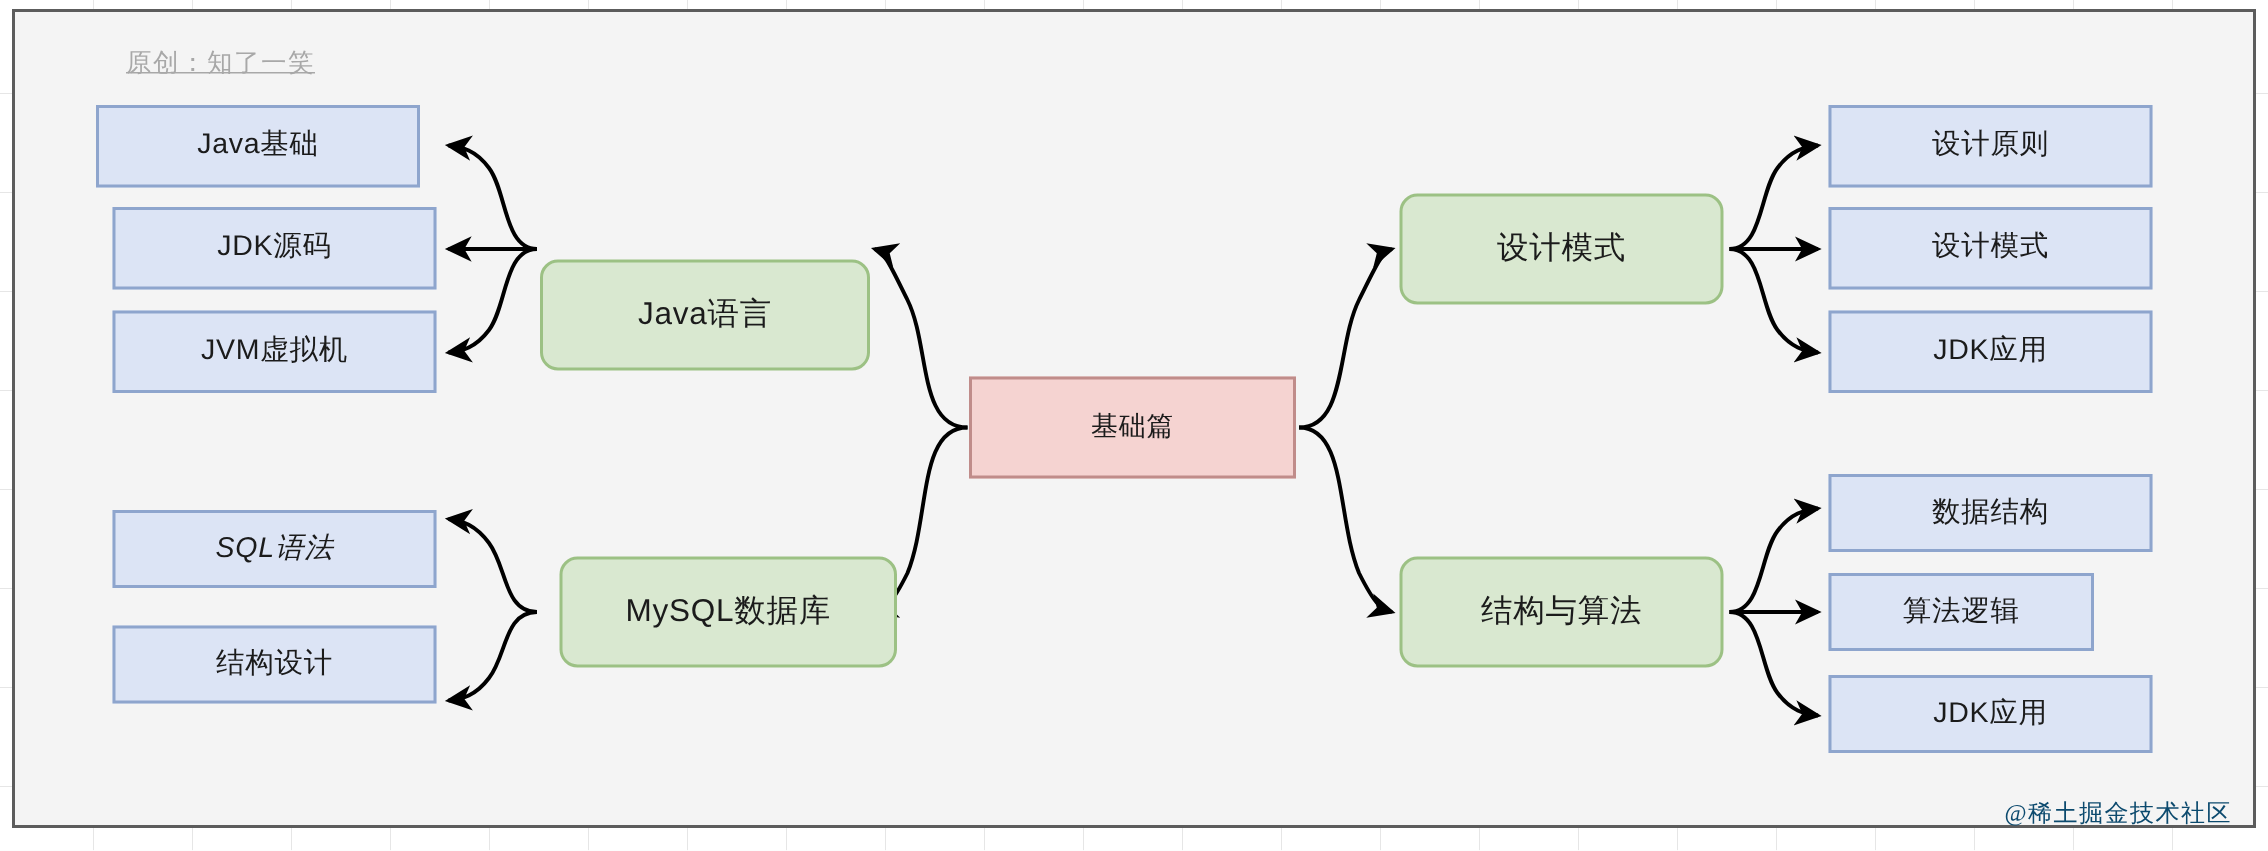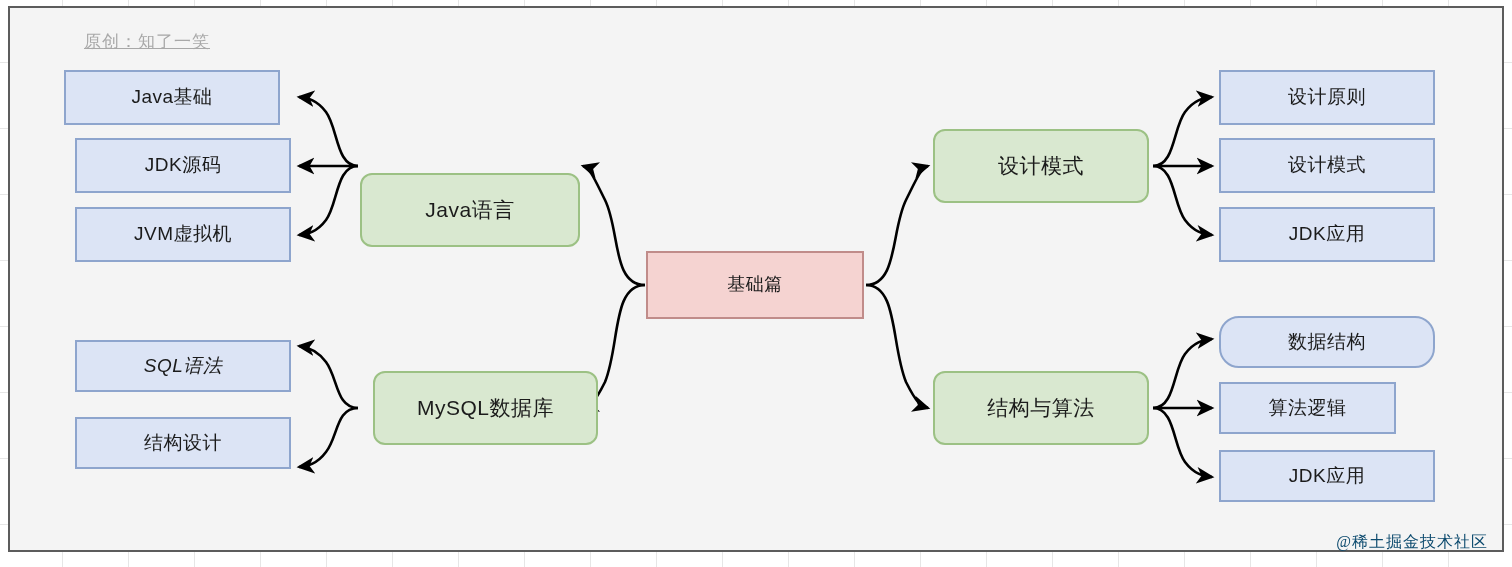--- a/index.html
+++ b/index.html
@@ -147,19 +147,19 @@
 
   <div class="node root" style="left:646px; top:251px; width:218px; height:68px;">基础篇</div>
 
   <div class="node branch" style="left:933px; top:129px; width:216px; height:74px;">设计模式</div>
   <div class="node branch" style="left:933px; top:371px; width:216px; height:74px;">结构与算法</div>
 
   <div class="node leaf" style="left:1219px; top:70px; width:216px; height:55px;">设计原则</div>
   <div class="node leaf" style="left:1219px; top:138px; width:216px; height:55px;">设计模式</div>
   <div class="node leaf" style="left:1219px; top:207px; width:216px; height:55px;">JDK应用</div>
 
-  <div class="node leaf" style="left:1219px; top:316px; width:216px; height:52px;border-radius:20px;">数据结构</div>
+  <div class="node leaf" style="left:1219px; top:316px; width:216px; height:52px;">数据结构</div>
   <div class="node leaf" style="left:1219px; top:382px; width:177px; height:52px;">算法逻辑</div>
   <div class="node leaf" style="left:1219px; top:450px; width:216px; height:52px;">JDK应用</div>
 
   <div id="watermark">@稀土掘金技术社区</div>
 
 </div>
 
 </body></html>

